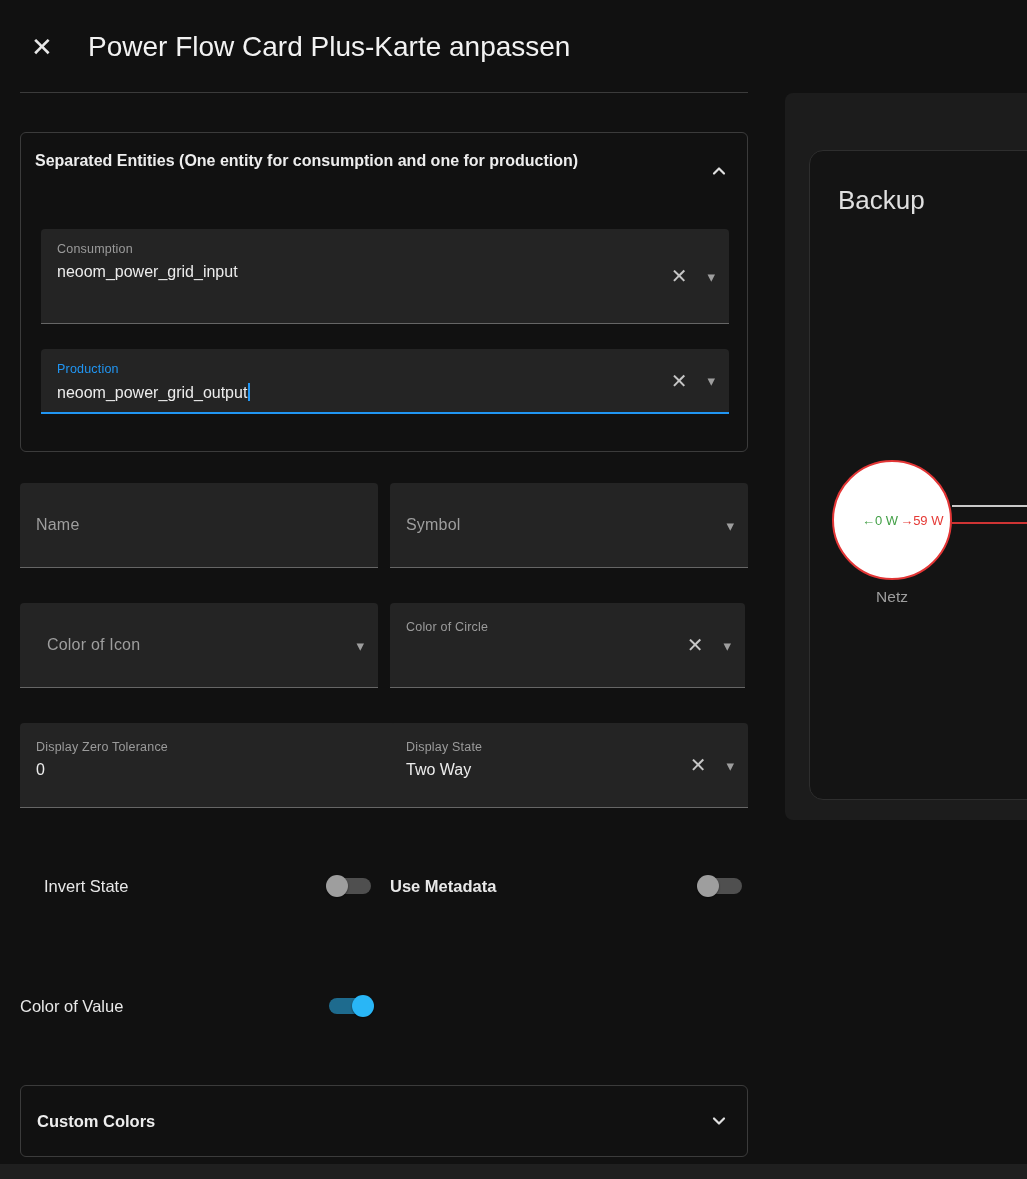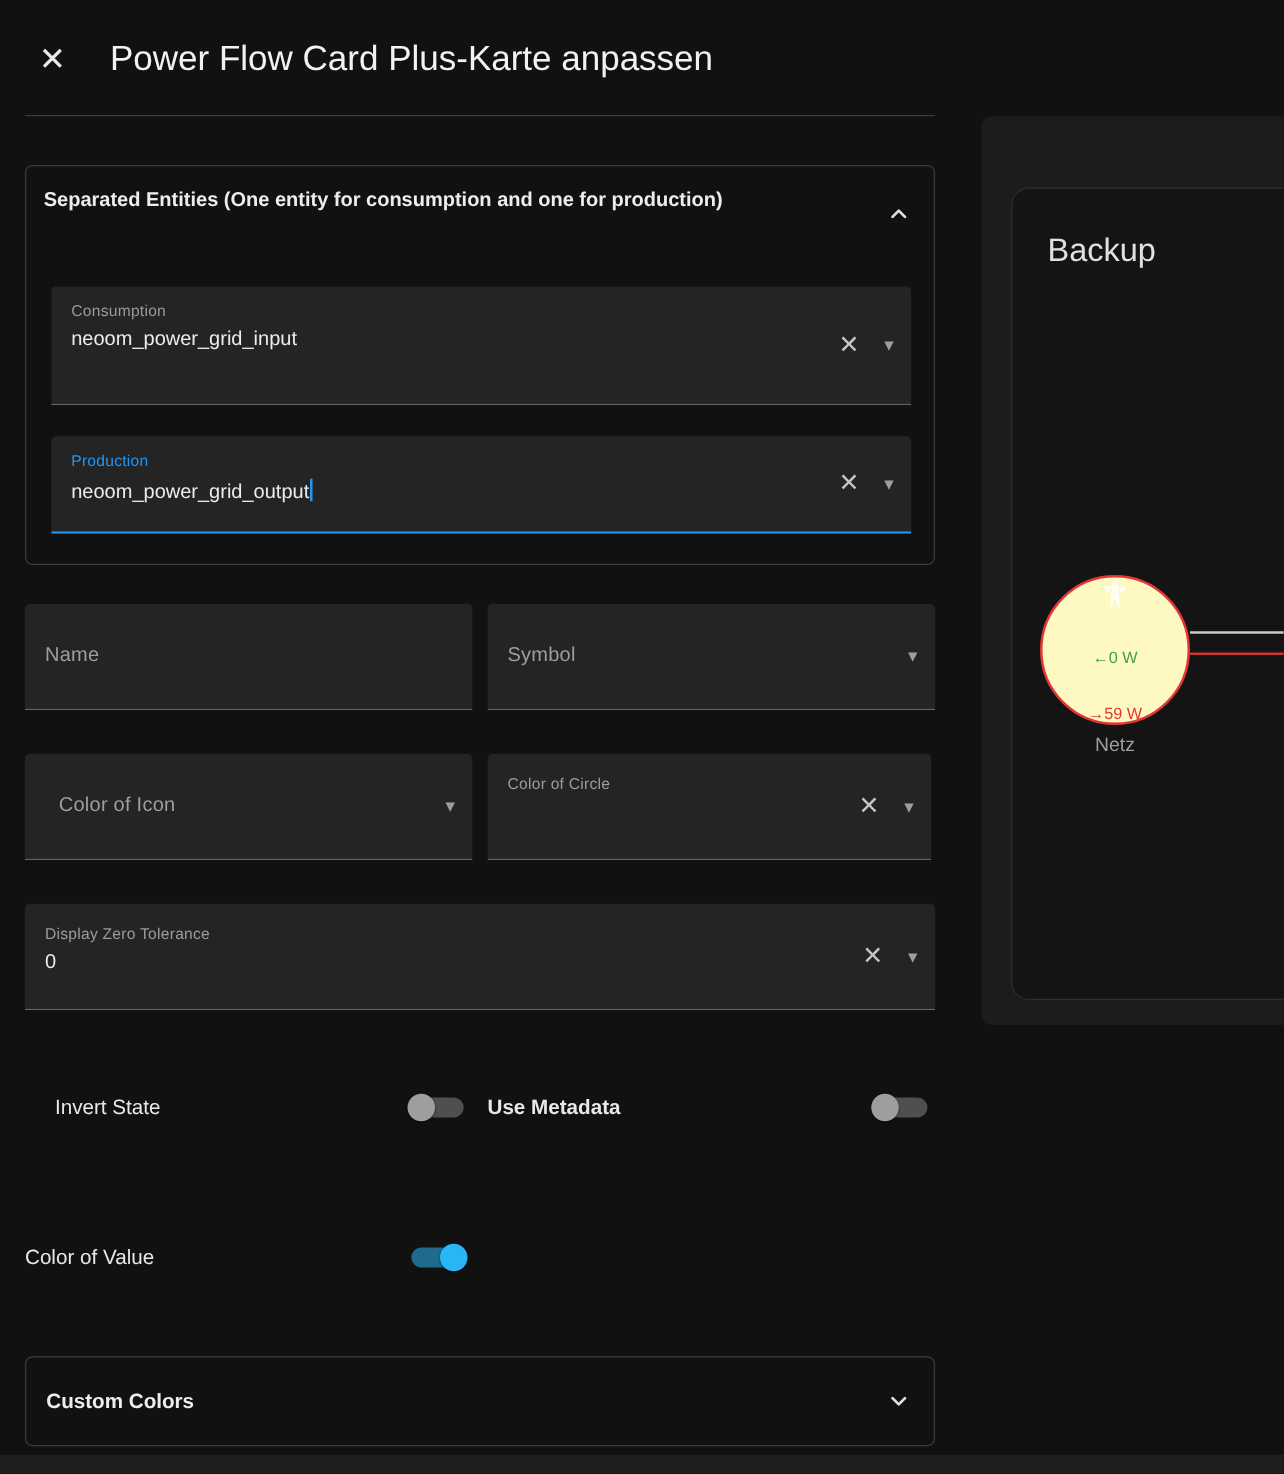--- a/index.html
+++ b/index.html
@@ -45,21 +45,21 @@
   
   #cc-card{left:20px;top:1085px;width:728px;height:72px;display:flex;align-items:center;padding:0 16px;cursor:pointer;}
   .cc-title{font-size:16.5px;font-weight:700;color:#ededed;flex:1;}
 
   .bottom-strip{position:absolute;left:0;top:1164px;width:1027px;height:15px;background:#1f1f1f;}
 
   
   .preview{position:absolute;left:785px;top:93px;width:264px;height:727px;background:#1c1c1c;border-radius:8px;overflow:hidden;}
   .pcard{position:absolute;left:24px;top:57px;width:380px;height:650px;background:#141414;border:1px solid #2e2e2e;border-radius:14px;box-sizing:border-box;}
   .pcard-title{position:absolute;left:28px;top:34px;font-size:26px;font-weight:400;color:#e0e0e0;}
-  .grid-circle{position:absolute;left:22px;top:309px;width:120px;height:120px;border:2.5px solid #e33636;border-radius:50%;box-sizing:border-box;background:#fef9c3;display:flex;flex-direction:column;align-items:center;justify-content:space-between;gap:2px;z-index:2;}
+  .grid-circle{position:absolute;left:22px;top:309px;width:120px;height:120px;border:2.5px solid #e33636;border-radius:50%;box-sizing:border-box;background:#ffffff;display:flex;align-items:center;justify-content:flex-start;gap:2px;z-index:2;}
   .flow-green{font-size:13px;color:#43a047;white-space:nowrap;}
   .flow-red{font-size:13px;color:#e53935;white-space:nowrap;}
   .netz{position:absolute;left:22px;top:437px;width:120px;text-align:center;font-size:15.5px;color:#9e9e9e;}
   .fline{position:absolute;height:2px;z-index:1;}
   .fline.white{left:142px;top:354px;width:238px;background:#c9c9c9;}
   .fline.red{left:142px;top:371px;width:238px;background:#cf3434;}
 </style>
 </head>
 <body>
 
@@ -86,21 +86,21 @@
       <div class="pad">
         <div class="tf-label">Consumption</div>
         <div class="tf-value">neoom_power_grid_input</div>
       </div>
       <div class="tf-icons">
         <span class="clear-x">✕</span>
         <span class="caret">▾</span>
       </div>
     </div>
 
-    <div class="tf focused" style="left:20px;top:216px;width:688px;height:78px;">
+    <div class="tf focused" style="left:20px;top:216px;width:688px;height:65px;">
       <div class="pad">
         <div class="tf-label">Production</div>
         <div class="tf-value"><span>neoom_power_grid_output</span><span class="cursor-bar"></span></div>
       </div>
       <div class="tf-icons">
         <span class="clear-x">✕</span>
         <span class="caret">▾</span>
       </div>
     </div>
   </div>
@@ -131,20 +131,24 @@
     </div>
   </div>
 
   <div class="tf" style="left:20px;top:723px;width:376px;height:85px;">
     <div class="pad" style="padding-top:17px;">
       <div class="tf-label">Display Zero Tolerance</div>
       <div class="tf-value">0</div>
     </div>
   </div>
   <div class="tf" style="left:390px;top:723px;width:358px;height:85px;">
+    <div class="pad" style="padding-top:17px;">
+      <div class="tf-label">Display State</div>
+      <div class="tf-value">Two Way</div>
+    </div>
     <div class="tf-icons">
       <span class="clear-x">✕</span>
       <span class="caret">▾</span>
     </div>
   </div>
 
   <div class="row-label" style="left:20px;top:875px;margin-left:24px;">Invert State</div>
   <div class="switch" style="left:326px;top:875px;">
     <div class="track"></div>
     <div class="knob"></div>

